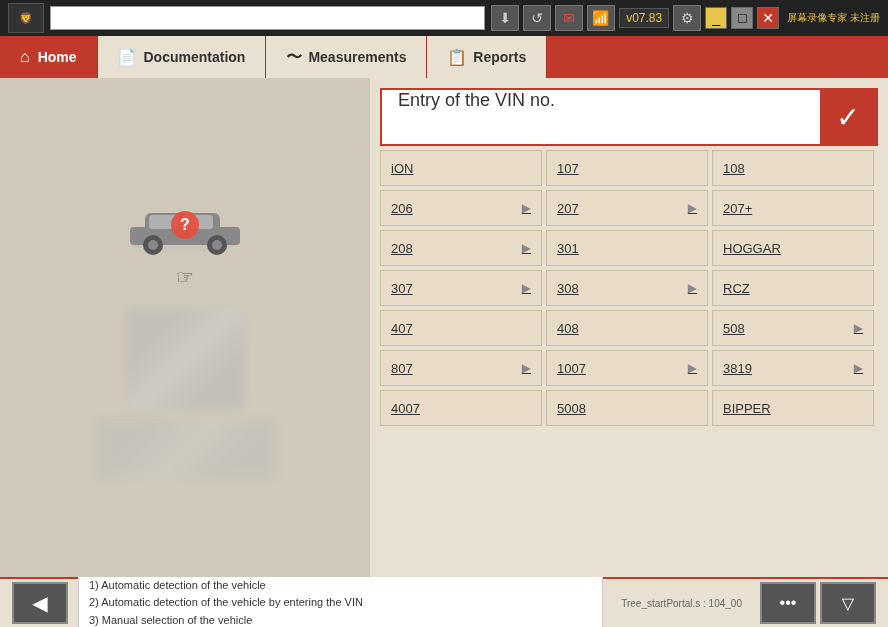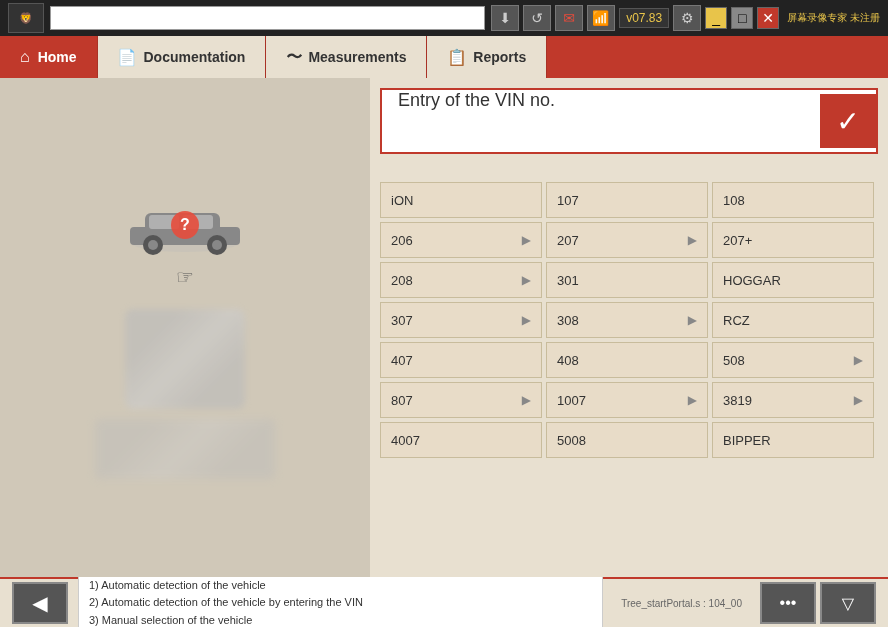--- a/index.html
+++ b/index.html
@@ -59,38 +59,38 @@
       width: 180px; height: 60px; background: linear-gradient(135deg, #bbb 25%, #ccc 50%, #bbb 75%); border-radius: 4px; margin-top: 10px; filter: blur(4px); opacity: 0.4;
     }
 
     
     .right-panel {
       flex: 1; display: flex; flex-direction: column; padding: 10px; background: #e8e0d0; position: relative;
     }
 
     
     .vin-entry {
-      display: flex; align-items: center; background: #fff; border: 2px solid #c0392b; height: 66px; margin-bottom: 28px;
+      display: flex; align-items: center; background: #fff; border: 2px solid #c0392b; height: 58px; margin-bottom: 4px;
     }
     .vin-text-area {
       flex: 1; padding: 0 16px; font-size: 18px; color: #333; font-weight: normal; background: #fff; border: none; outline: none; height: 100%;
     }
     .vin-check-btn {
       width: 56px; height: 54px; background: #c0392b; border: none; cursor: pointer; display: flex; align-items: center; justify-content: center;
     }
     .checkmark { color: #fff; font-size: 28px; }
 
     
     .models-scroll { flex: 1; overflow-y: auto; overflow-x: hidden; position: relative; }
     .models-scroll::-webkit-scrollbar { width: 12px; }
     .models-scroll::-webkit-scrollbar-track { background: #e0d8c8; }
     .models-scroll::-webkit-scrollbar-thumb { background: #c0392b; }
     .models-grid { display: grid; grid-template-columns: repeat(3, 1fr); gap: 4px; padding-right: 4px; }
     .model-btn {
-      background: #e8dcc8; border: 1px solid #c8bc9c; padding: 8px 10px; font-size: 13px; color: #333; cursor: pointer; display: flex; align-items: center; justify-content: space-between; min-height: 36px;
+      background: #e8dcc8; border: 1px solid #c8bc9c; padding: 8px 10px; font-size: 13px; color: #333; cursor: pointer; display: flex; align-items: center; justify-content: space-between; min-height: 36px; text-decoration: underline;
     }
     .model-btn .arrow { color: #888; font-size: 12px; }
 
     
     .bottom-bar {
       background: #e8e0d0; height: 50px; display: flex; align-items: center; padding: 0 12px; border-top: 2px solid #c0392b; gap: 10px;
     }
     .back-btn {
       width: 56px; height: 42px; background: #555; border: 2px solid #888; display: flex; align-items: center; justify-content: center; cursor: pointer; color: #fff; font-size: 20px;
     }

